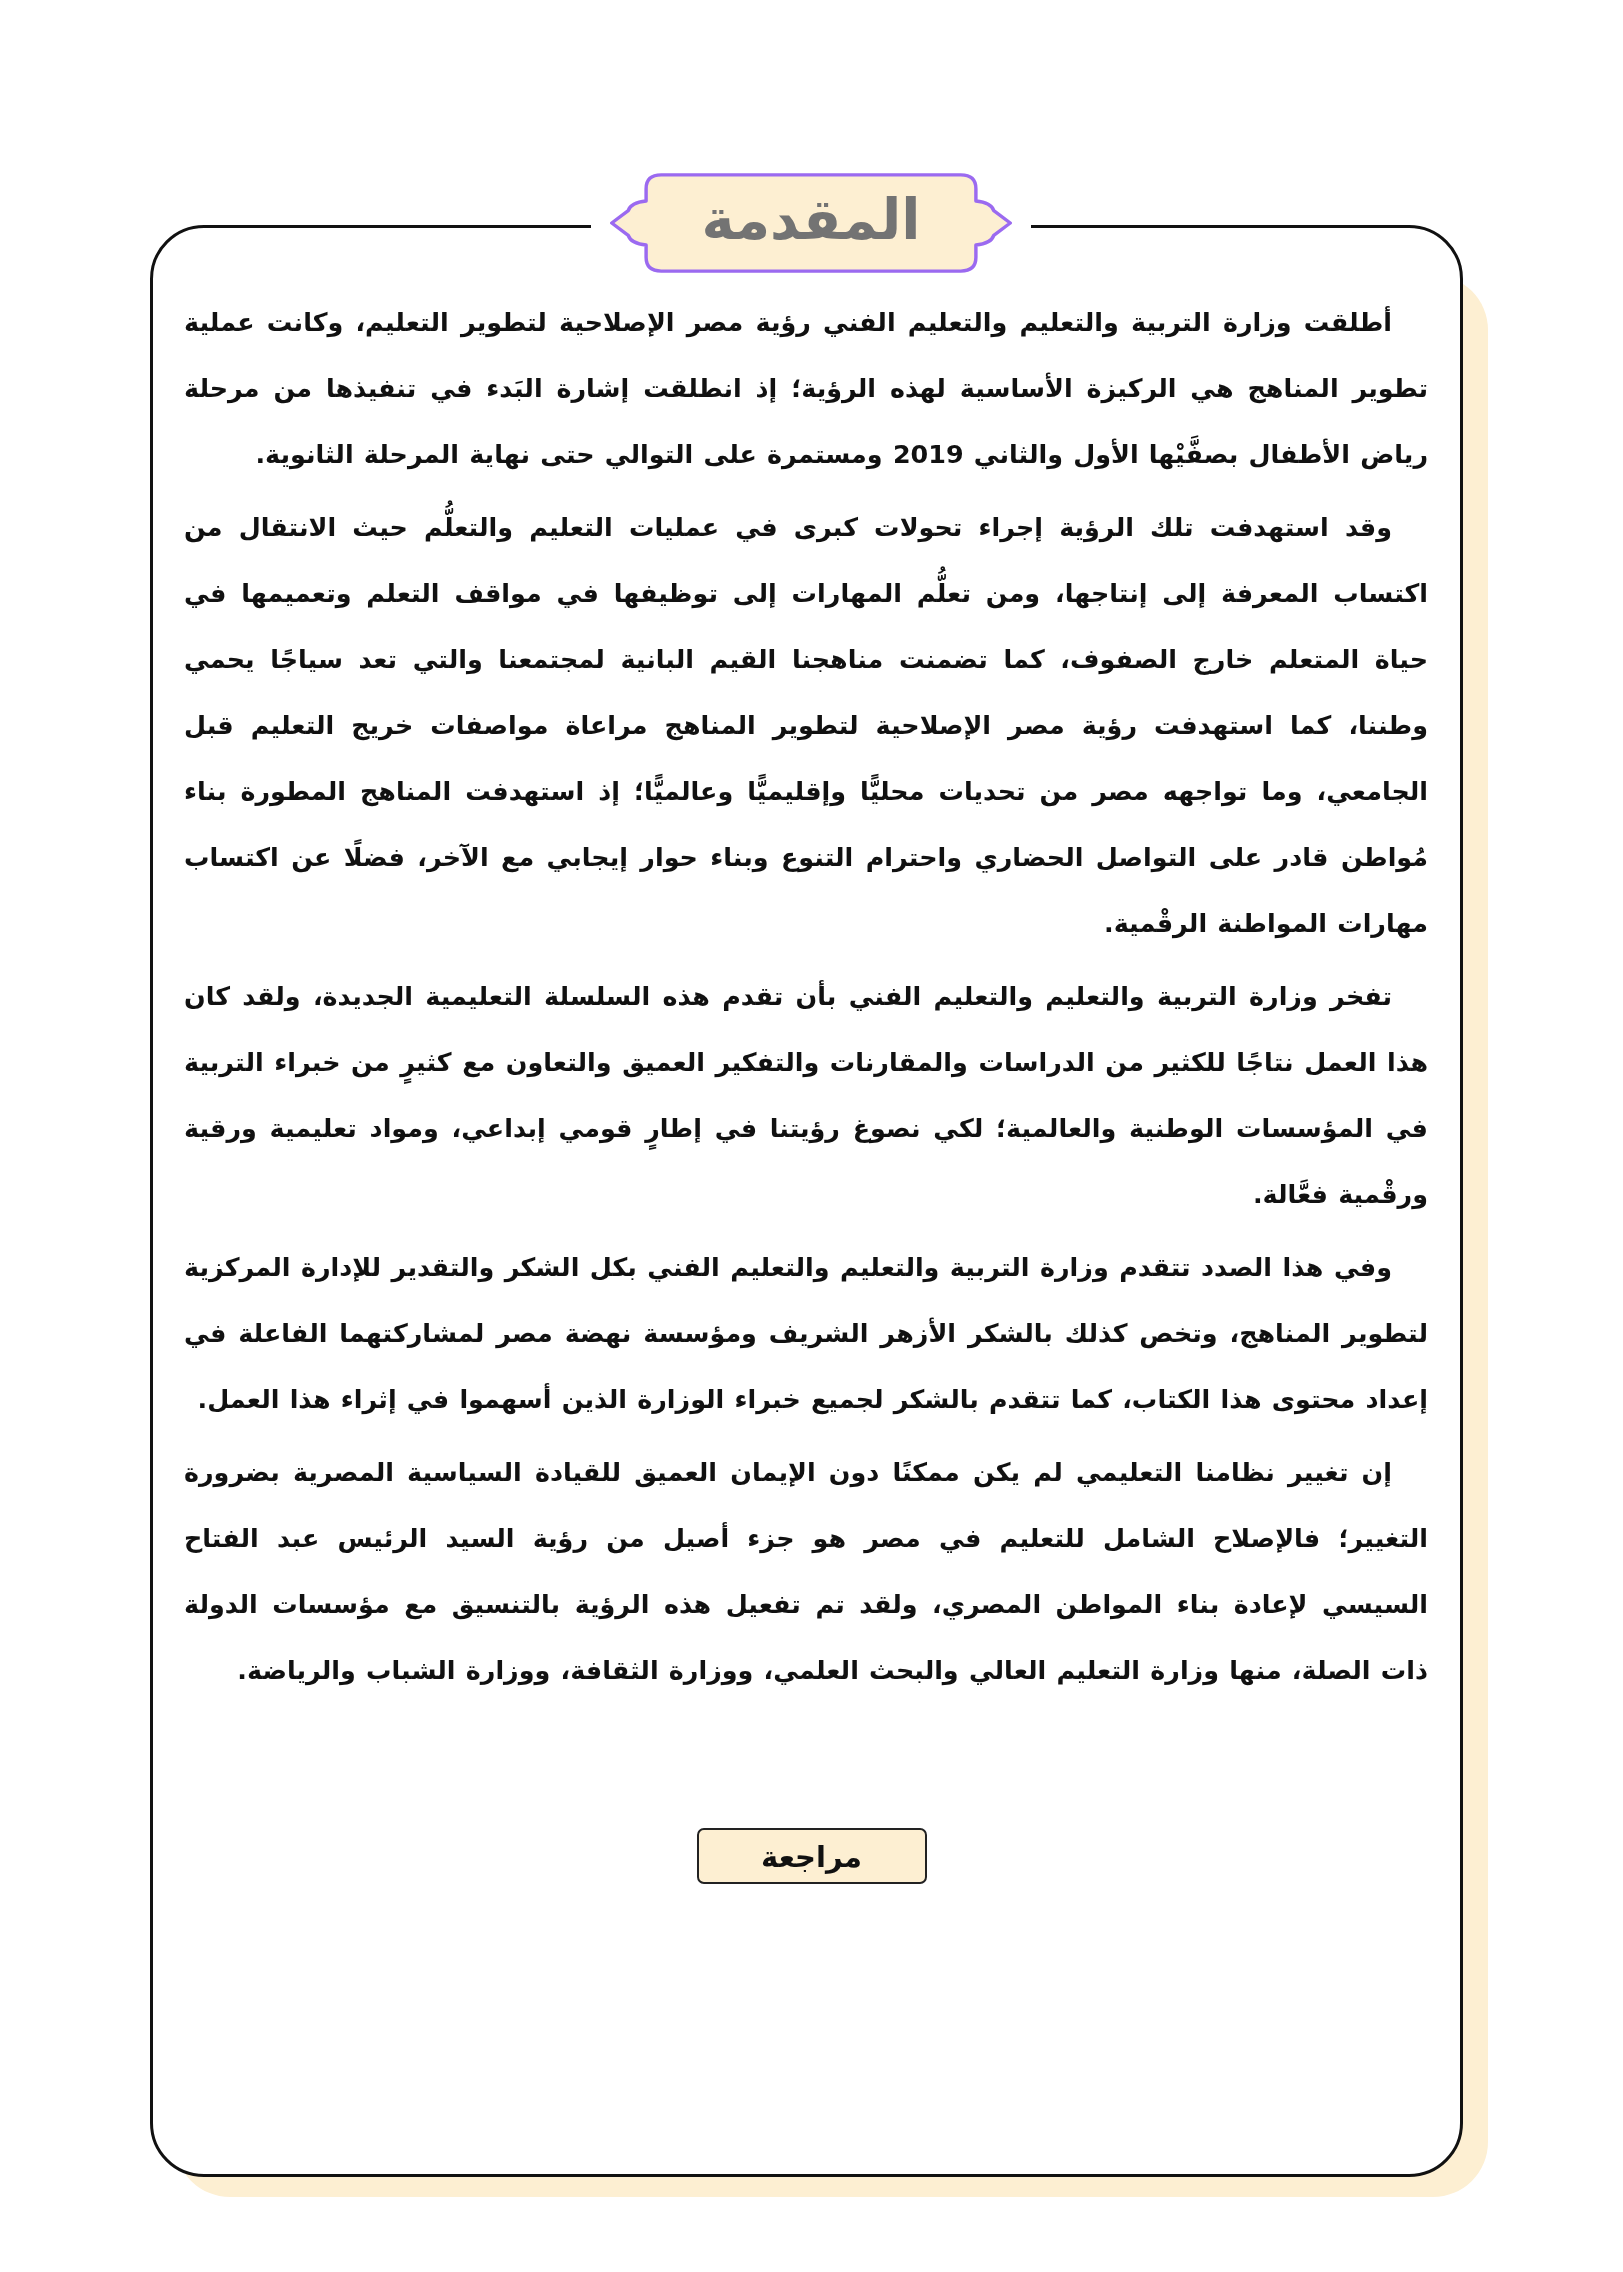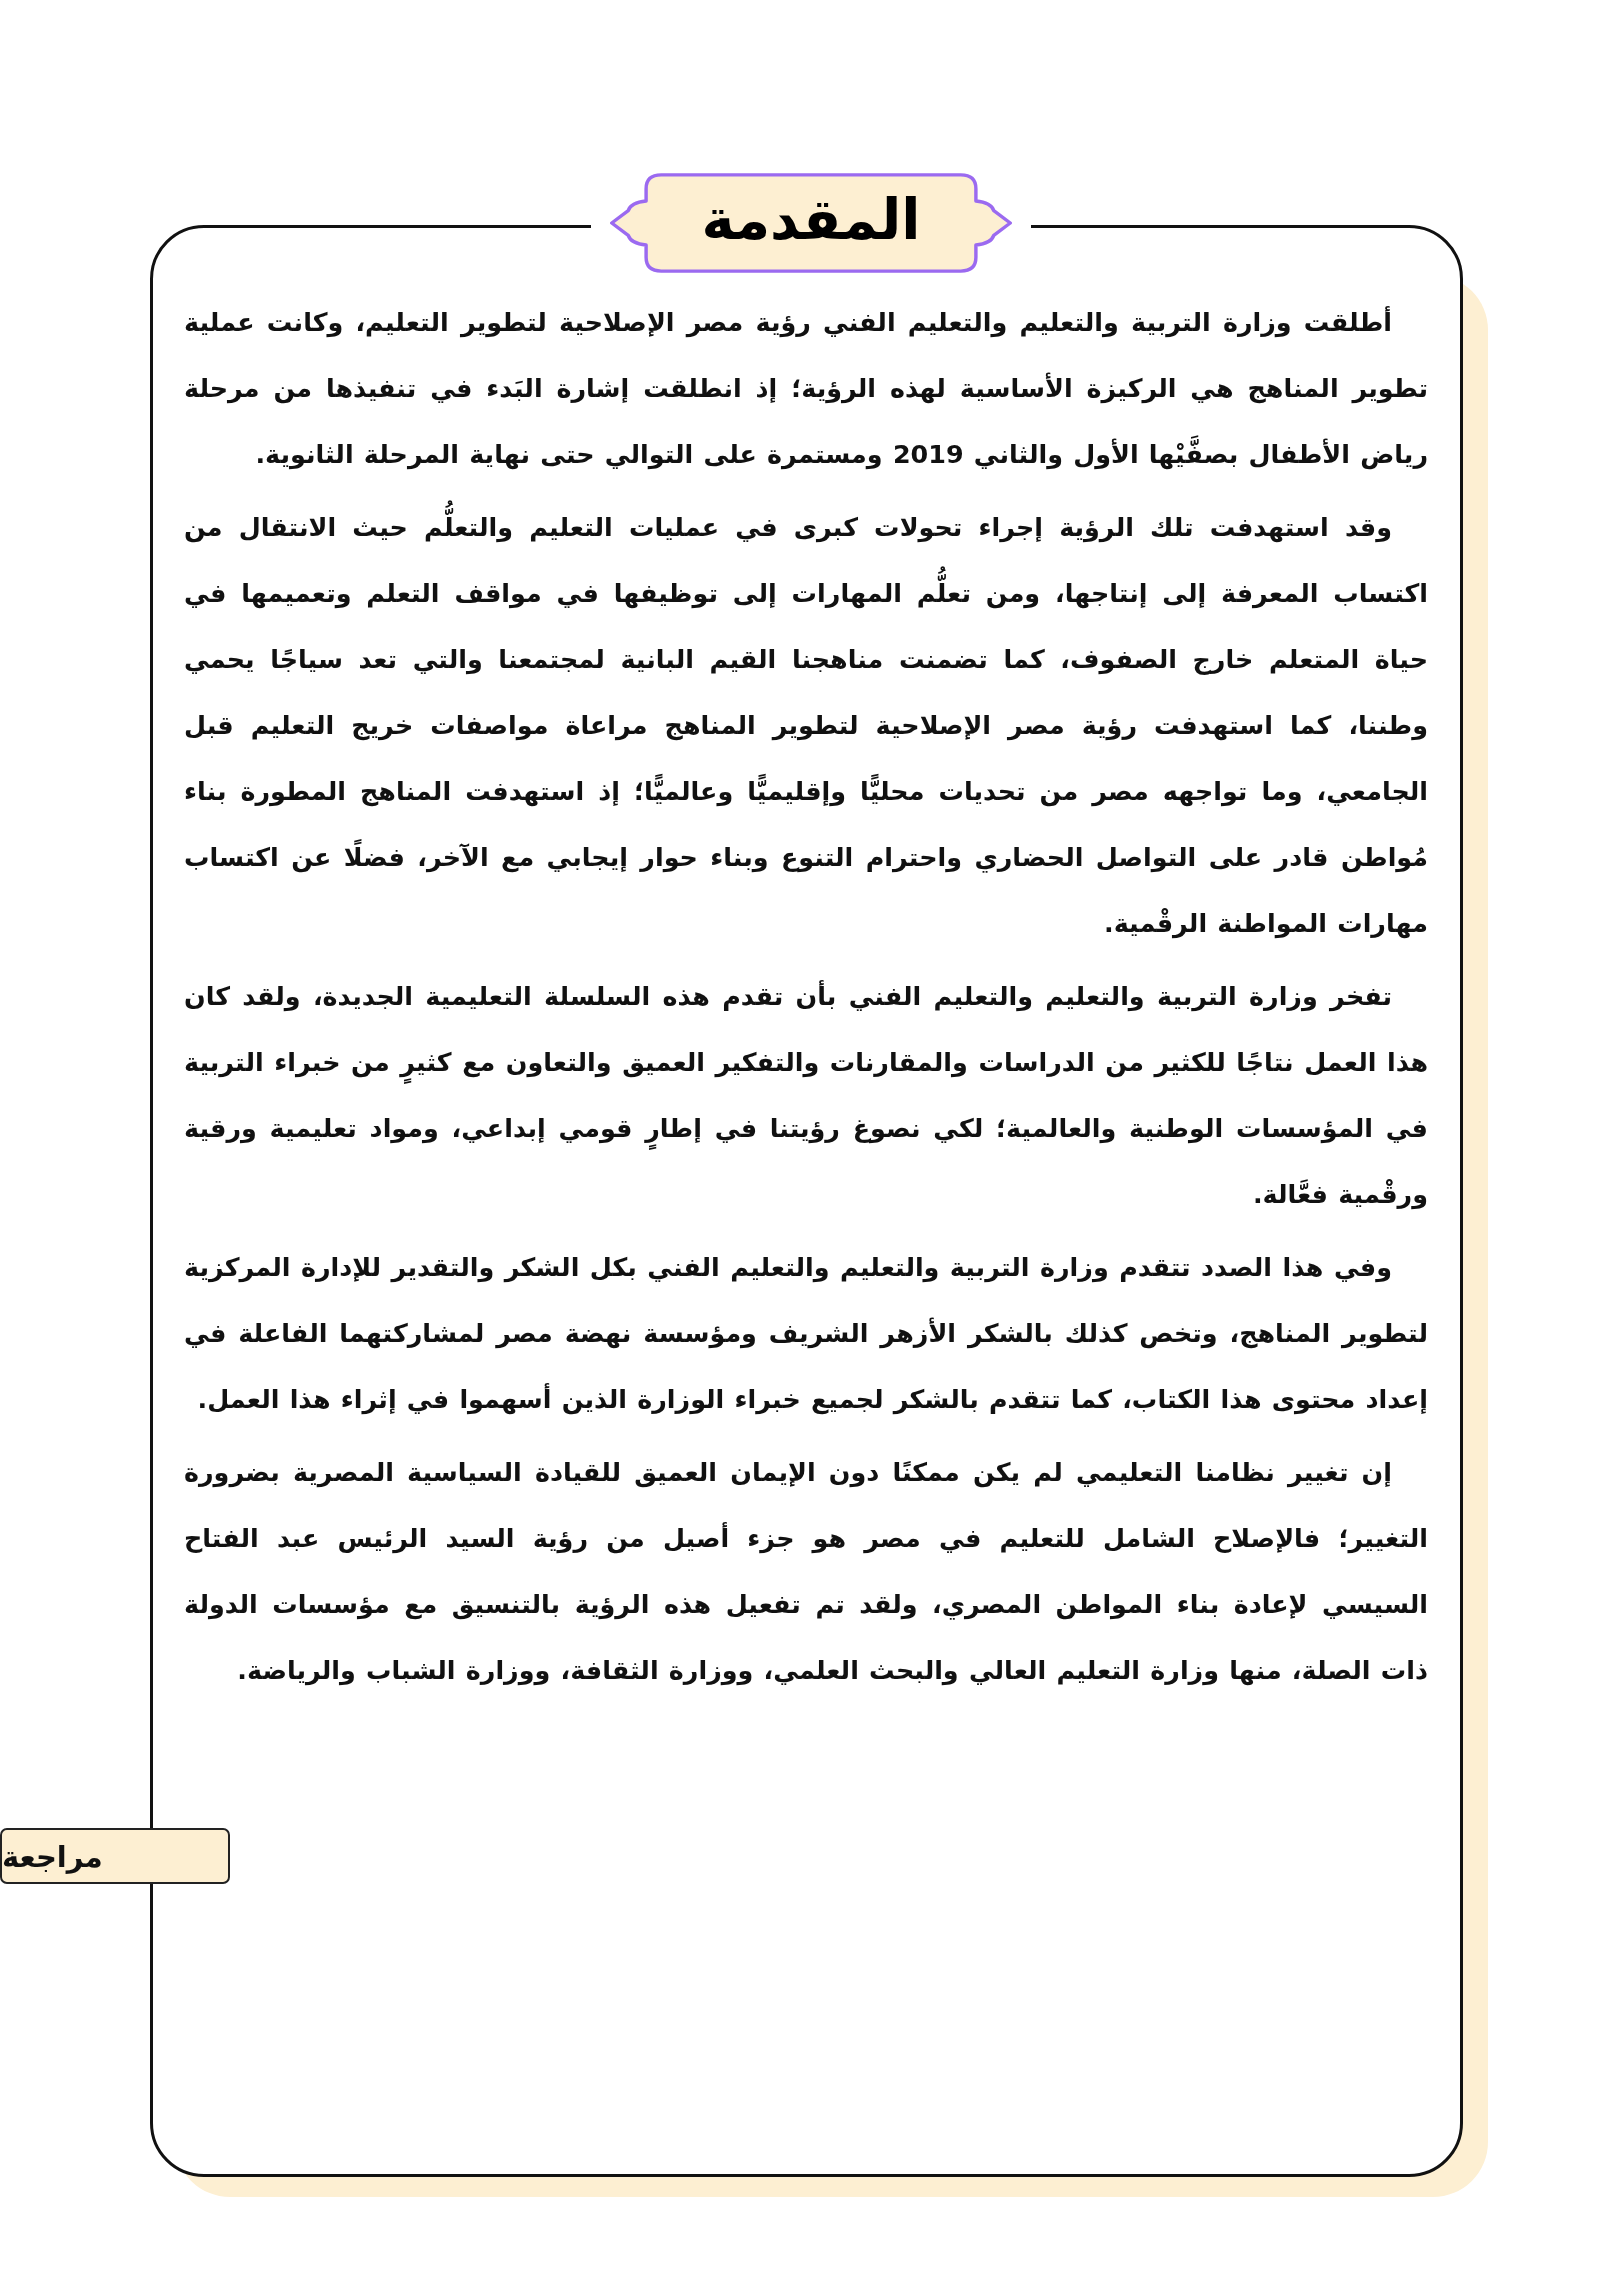--- a/index.html
+++ b/index.html
@@ -57,21 +57,21 @@
       left: 0;
       right: 0;
       top: 0;
       height: 110px;
       display: flex;
       align-items: center;
       justify-content: center;
       font-family: "DejaVu Sans", sans-serif;
       font-weight: bold;
       font-size: 56px;
-      color: #000000;
+      color: #737373;
       padding-bottom: 6.9px;
       box-sizing: border-box;
     }
     .title-line-cover {
       position: absolute;
       left: 591px;
       top: 216px;
       width: 440px;
       height: 13.7px;
       background: #ffffff;
@@ -95,21 +95,21 @@
       margin: 0 0 6.9px 0;
       text-indent: 36px;
       word-spacing: 1.4px;
     }
     .footer {
       position: absolute;
       left: 0;
       width: 1623px;
       top: 1828px;
       z-index: 2;
-      text-align: left;
+      text-align: center;
     }
     .review-box {
       display: inline-block;
       width: 230px;
       height: 56px;
       line-height: 54px;
       background: #fdefd2;
       border: 2.7px solid #222222;
       border-radius: 6.9px;
       box-sizing: border-box;

